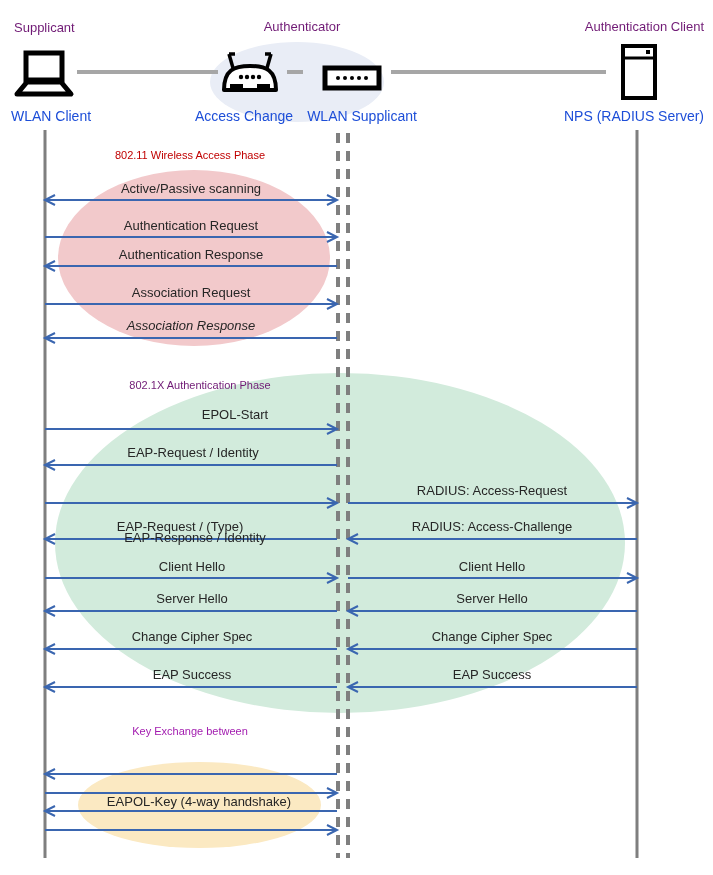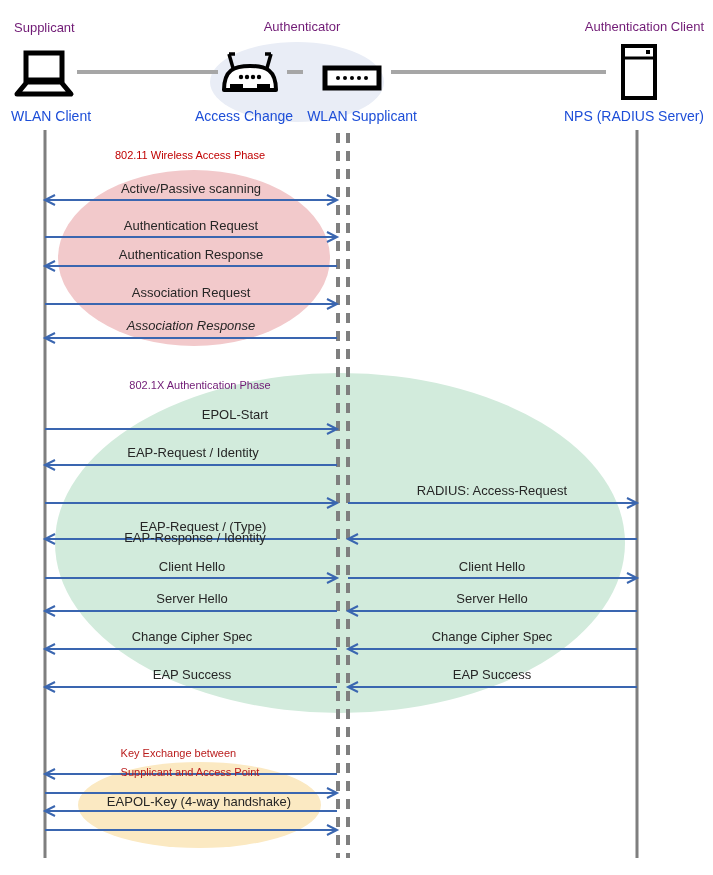--- a/index.html
+++ b/index.html
@@ -24,21 +24,21 @@
   .msg{
     position:absolute;z-index:4;font-size:13px;color:#262626;white-space:nowrap;
     transform:translateX(-50%);
   }
   .phase-title{
     position:absolute;z-index:4;font-size:11px;white-space:nowrap;
     transform:translateX(-50%);text-align:left;line-height:19px;
   }
   .t-red{color:#c00000;}
   .t-green{color:#701a75;}
-  .t-orange{color:#b91c1c;margin-top:22px;}
+  .t-orange{color:#a21caf;}
 </style>
 </head>
 <body>
 
 <div id="stage">
 
   <div class="ellipse el-header"></div>
   <div class="ellipse el-red"></div>
   <div class="ellipse el-green"></div>
   <div class="ellipse el-yellow"></div>
@@ -137,39 +137,39 @@
 
   <div class="device" style="left:51px;top:108px;">WLAN Client</div>
   <div class="device" style="left:244px;top:108px;">Access Change</div>
   <div class="device" style="left:362px;top:108px;">WLAN Supplicant</div>
   <div class="device" style="left:634px;top:108px;">NPS (RADIUS Server)</div>
 
   <div class="phase-title t-red" style="left:190px;top:146px;">802.11 Wireless Access Phase</div>
   <div class="phase-title t-green" style="left:200px;top:376px;">802.1X Authentication Phase</div>
   <div class="phase-title t-orange" style="left:190px;top:722px;">
     <div>Key Exchange between</div>
-    <div>Supplicant and Access Point</div>
   </div>
 
   <div class="msg" style="left:191px;top:181px;">Active/Passive scanning</div>
   <div class="msg" style="left:191px;top:218px;">Authentication Request</div>
   <div class="msg" style="left:191px;top:247px;">Authentication Response</div>
   <div class="msg" style="left:191px;top:285px;text-align:center;">Association Request</div>
   <div class="msg" style="left:191px;top:318px;font-style:italic;">Association Response</div>
 
   <div class="msg" style="left:195px;top:407px;margin-left:40px;">EPOL-Start</div>
   <div class="msg" style="left:193px;top:445px;">EAP-Request / Identity</div>
   <div class="msg" style="left:195px;top:483px;margin-top:47px;">EAP-Response / Identity</div>
-  <div class="msg" style="left:180px;top:519px;margin-left:23px;">EAP-Request / (Type)</div>
+  <div class="msg" style="left:180px;top:519px;">EAP-Request / (Type)</div>
   <div class="msg" style="left:192px;top:559px;">Client Hello</div>
   <div class="msg" style="left:192px;top:591px;">Server Hello</div>
   <div class="msg" style="left:192px;top:629px;">Change Cipher Spec</div>
   <div class="msg" style="left:192px;top:667px;">EAP Success</div>
 
   <div class="msg" style="left:492px;top:483px;">RADIUS: Access-Request</div>
+  <div class="msg" style="left:492px;top:519px;">RADIUS: Access-Challenge</div>
   <div class="msg" style="left:492px;top:559px;">Client Hello</div>
   <div class="msg" style="left:492px;top:591px;">Server Hello</div>
   <div class="msg" style="left:492px;top:629px;">Change Cipher Spec</div>
   <div class="msg" style="left:492px;top:667px;">EAP Success</div>
 
   <div class="msg" style="left:199px;top:794px;">EAPOL-Key (4-way handshake)</div>
 
 </div>
 
 </body></html>

